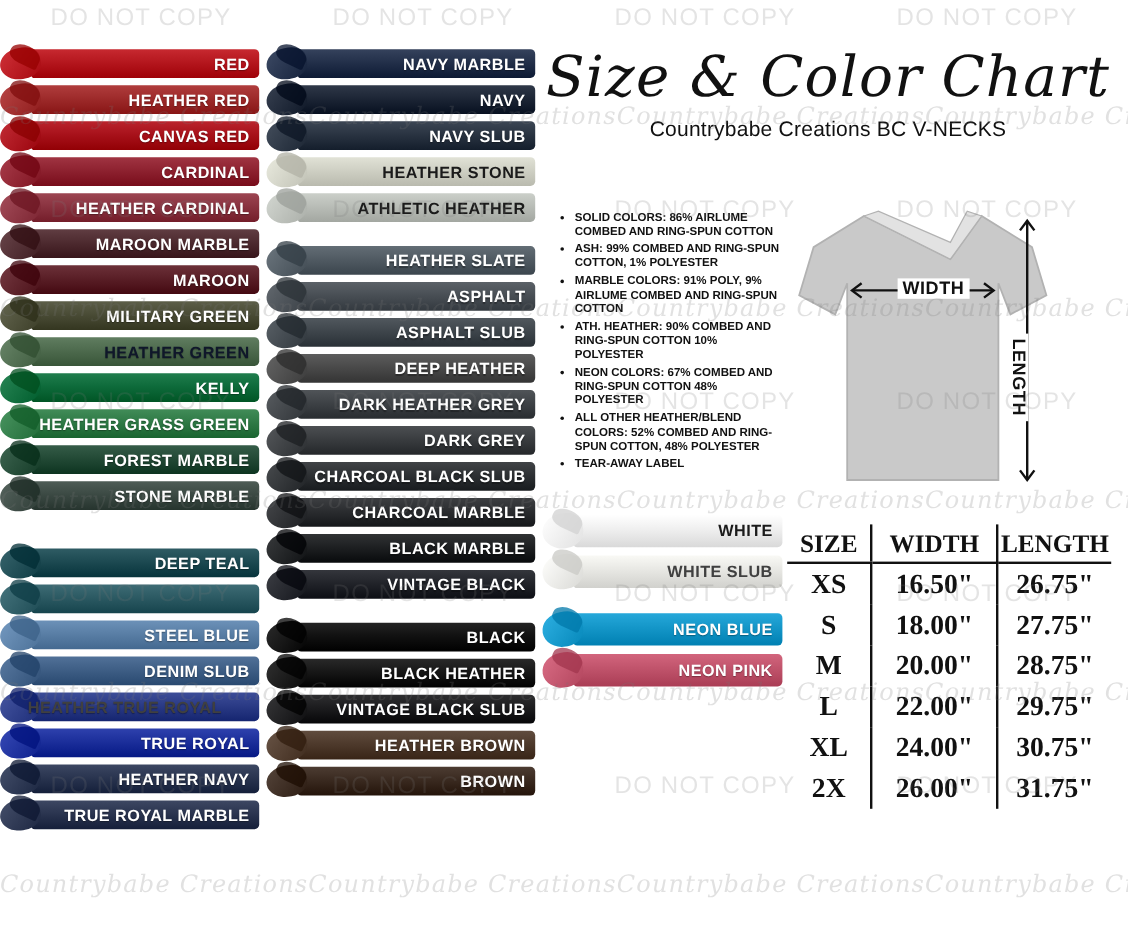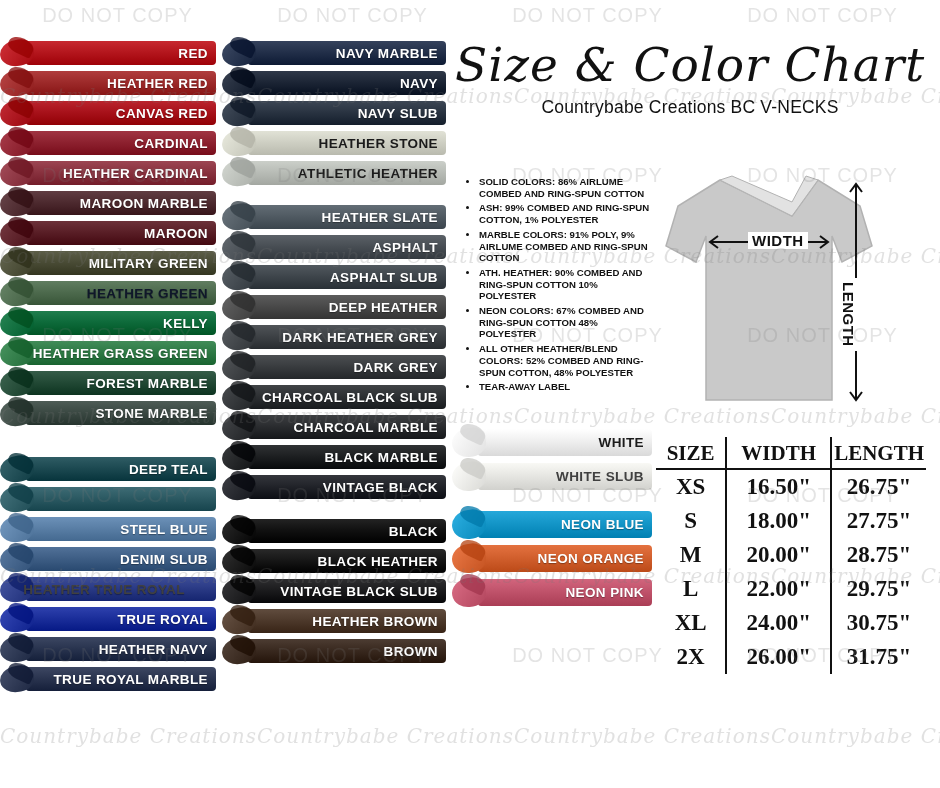--- a/index.html
+++ b/index.html
@@ -625,28 +625,20 @@
         <div class="sw-label dark" style="color: #404040;">WHITE SLUB</div>
       </div>
       <div class="gap-sm"></div>
       <div class="swatch">
         <div class="knot">
           <div class="body" style="background: linear-gradient(rgb(38, 168, 218) 0%, rgb(20, 150, 200) 45%, rgb(0, 128, 178) 100%);"></div>
           <div class="tie" style="background: linear-gradient(135deg, rgb(46, 176, 226), rgb(6, 136, 186));"></div>
           <div class="tie2" style="background: rgb(0, 120, 170);"></div>
         </div>
         <div class="sw-label" style="color: rgb(255, 255, 255);">NEON BLUE</div>
-      </div>
-      <div class="swatch">
-        <div class="knot">
-          <div class="body" style="background: linear-gradient(rgb(228, 114, 64) 0%, rgb(210, 96, 46) 45%, rgb(188, 74, 24) 100%);"></div>
-          <div class="tie" style="background: linear-gradient(135deg, rgb(236, 122, 72), rgb(196, 82, 32));"></div>
-          <div class="tie2" style="background: rgb(180, 66, 16);"></div>
-        </div>
-        <div class="sw-label" style="color: rgb(255, 255, 255);">NEON ORANGE</div>
       </div>
       <div class="swatch">
         <div class="knot">
           <div class="body" style="background: linear-gradient(rgb(210, 101, 125) 0%, rgb(192, 83, 107) 45%, rgb(170, 61, 85) 100%);"></div>
           <div class="tie" style="background: linear-gradient(135deg, rgb(218, 109, 133), rgb(178, 69, 93));"></div>
           <div class="tie2" style="background: rgb(162, 53, 77);"></div>
         </div>
         <div class="sw-label" style="color: rgb(255, 255, 255);">NEON PINK</div>
       </div>
     </div>

